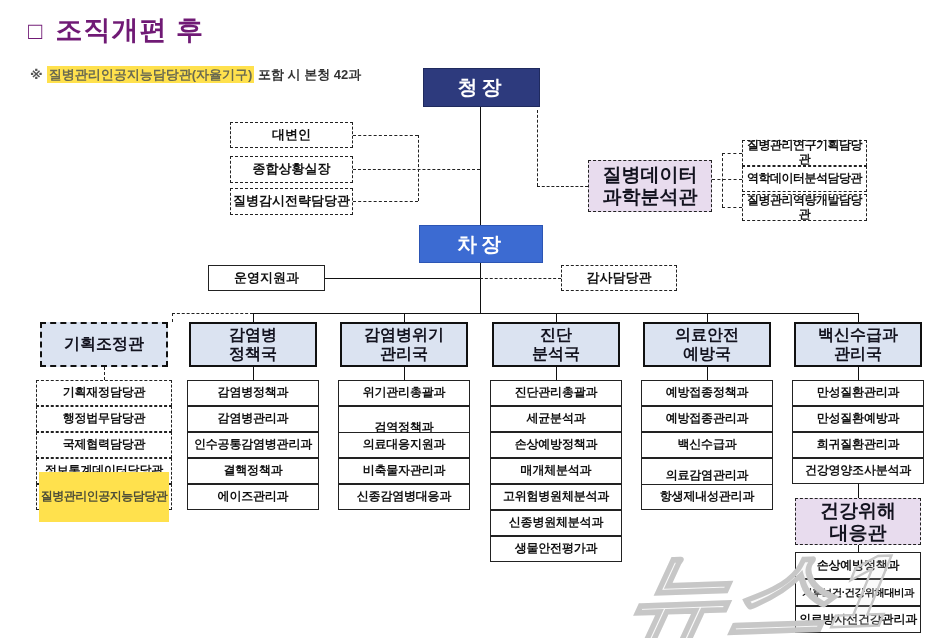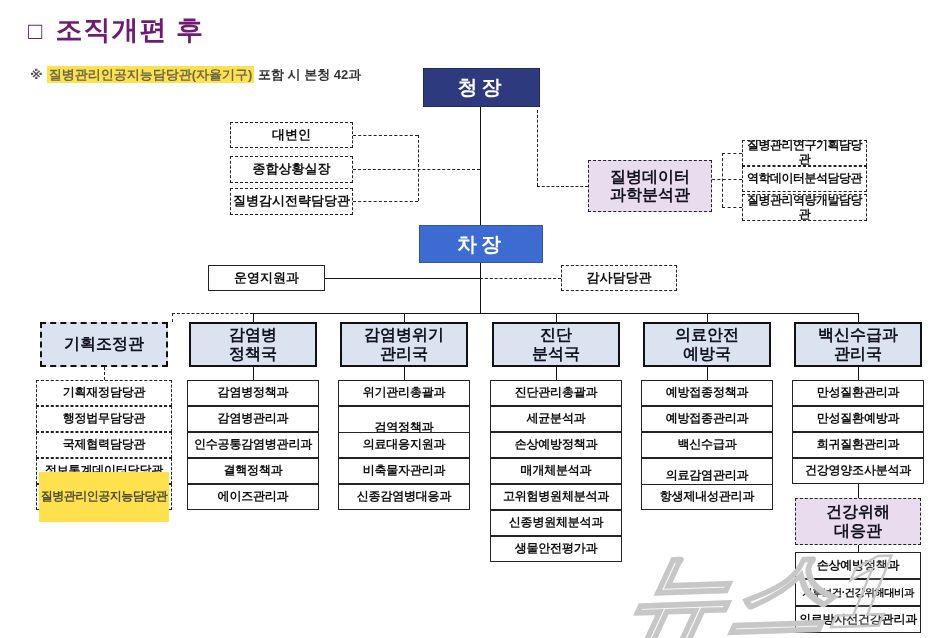--- a/index.html
+++ b/index.html
@@ -12,21 +12,21 @@
   .box{
     position:absolute;box-sizing:border-box;background:#fff;
     border:1.5px solid #222;display:flex;align-items:center;justify-content:center;
     text-align:center;font-weight:bold;line-height:1.15;
   }
   .dashed{border-style:dashed;}
   .col{flex-direction:column;}
   .navy{background:#2d3a7d;color:#fff;font-size:20px;letter-spacing:4px;border-color:#1f2a5e;}
   .royal{background:#3c6bd2;color:#fff;font-size:20px;letter-spacing:4px;border-color:#2c55b4;}
   .bureau{background:#dbe3f1;font-size:16px;color:#13131f;border-width:2px;border-color:#111;}
-  .pinkbox{background:#e8dcee;font-size:16px;color:#13131f;}
+  .pinkbox{background:#e8dcee;font-size:19px;color:#13131f;}
   .staff{font-size:13px;}
   .dept{font-size:12px;letter-spacing:-0.2px;}
   .tight{font-size:12px;letter-spacing:-0.5px;}
   .xtight{font-size:10.5px;letter-spacing:-0.6px;}
   .hl{background:#ffe14d;padding:18px 2px;color:#4f4f38;}
   
   .hline{position:absolute;height:0;border-top:1.6px solid #111;}
   .vline{position:absolute;width:0;border-left:1.6px solid #111;}
   .hdash{position:absolute;height:0;border-top:1.6px dashed #222;}
   .vdash{position:absolute;width:0;border-left:1.6px dashed #222;}

